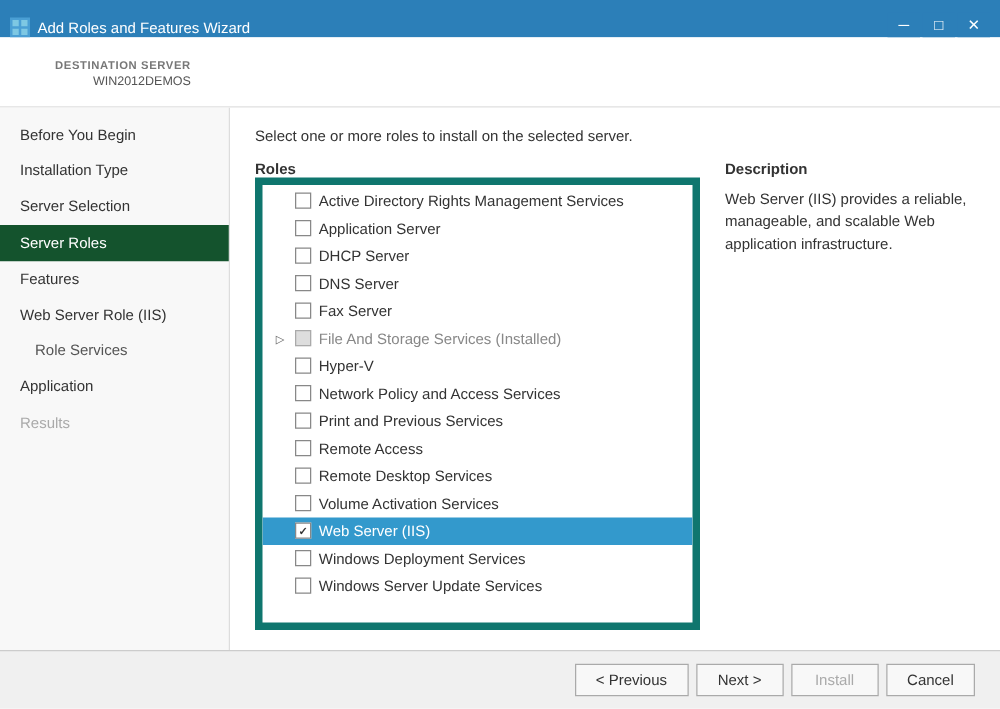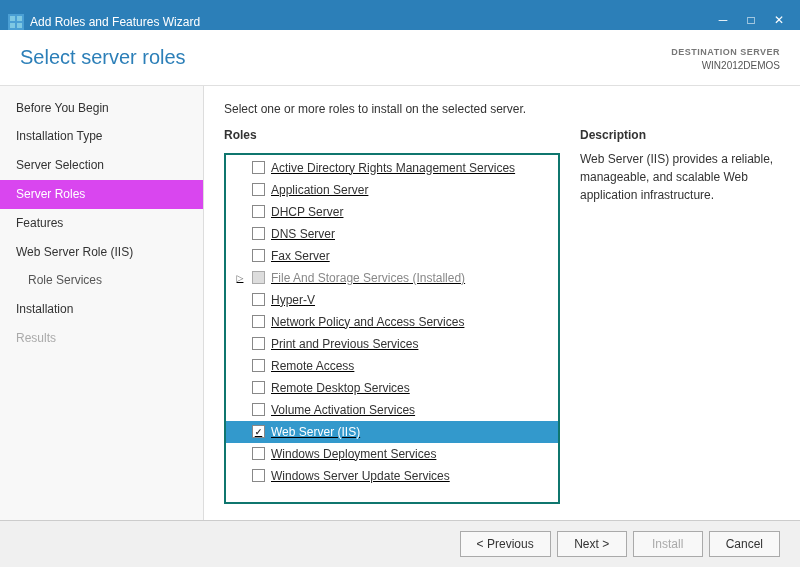--- a/index.html
+++ b/index.html
@@ -97,35 +97,35 @@
 
     
     .body {
       display: flex;
       flex: 1;
       overflow: hidden;
     }
 
     
     .sidebar {
-      width: 204px;
+      width: 184px;
       background: #f8f8f8;
       border-right: 1px solid #ddd;
       padding-top: 8px;
       flex-shrink: 0;
     }
     .sidebar-item {
       padding: 6px 12px 6px 16px;
       font-size: 12px;
       color: #333;
       cursor: pointer;
       line-height: 1.4;
     }
     .sidebar-item.active {
-      background: #d946ef;
+      background: #14532d;
       color: white;
     }
     .sidebar-item.sub {
       padding-left: 28px;
       color: #555;
     }
     .sidebar-item.disabled {
       color: #aaa;
     }
 
@@ -155,29 +155,28 @@
     .roles-panel {
       flex: 1;
       display: flex;
       flex-direction: column;
       overflow: hidden;
     }
     .roles-panel-header {
       font-size: 12px;
       font-weight: bold;
       color: #333;
-      margin-bottom: 11px;
+      margin-bottom: 0;
     }
     .roles-list-container {
-      border: 2px solid #0f766e;
+      border: 6px solid #0f766e;
       flex: 1;
       overflow: hidden;
       position: relative;
       background: white;
-      text-decoration: underline;
     }
     .roles-list {
       overflow-y: auto;
       height: 100%;
       padding: 2px 0;
     }
     .role-item {
       display: flex;
       align-items: center;
       padding: 3px 6px;
@@ -292,38 +291,37 @@
   <div class="title-bar-controls">
     <button class="title-bar-btn">─</button>
     <button class="title-bar-btn">□</button>
     <button class="title-bar-btn close">✕</button>
   </div>
 </div>
 
 <div class="window">
 
   <div class="header">
-    <h1 class="header-title">Select server roles</h1>
     <div class="destination-server">
       <div class="label">DESTINATION SERVER</div>
       <div>WIN2012DEMOS</div>
     </div>
   </div>
 
   <div class="body">
 
     <div class="sidebar">
     <div class="sidebar-item">Before You Begin</div>
         <div class="sidebar-item">Installation Type</div>
         <div class="sidebar-item">Server Selection</div>
         <div class="sidebar-item active">Server Roles</div>
         <div class="sidebar-item">Features</div>
         <div class="sidebar-item">Web Server Role (IIS)</div>
         <div class="sidebar-item sub">Role Services</div>
-        <div class="sidebar-item">Installation</div>
+        <div class="sidebar-item">Application</div>
         <div class="sidebar-item disabled">Results</div>
       </div>
 
     <div class="content">
       <p class="content-description">Select one or more roles to install on the selected server.</p>
       <div class="content-columns">
 
         <div class="roles-panel">
           <div class="roles-panel-header">Roles</div>
           <div class="roles-list-container">

